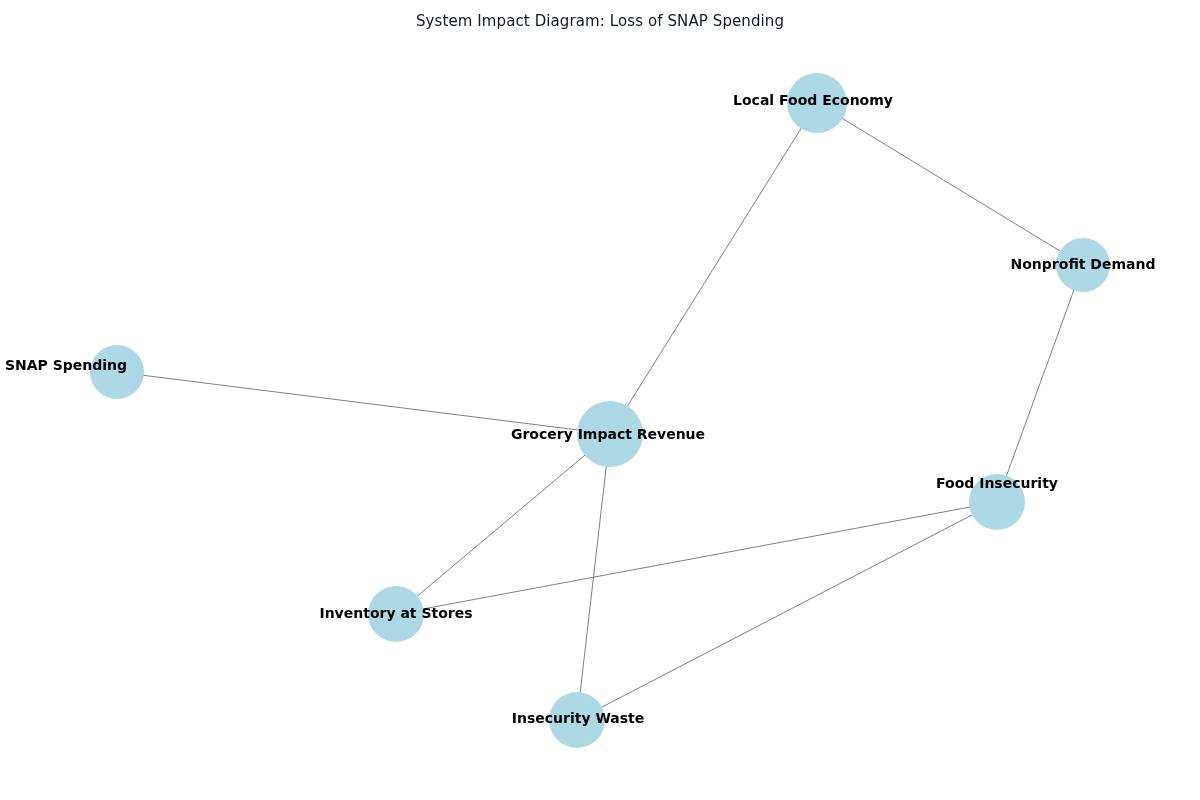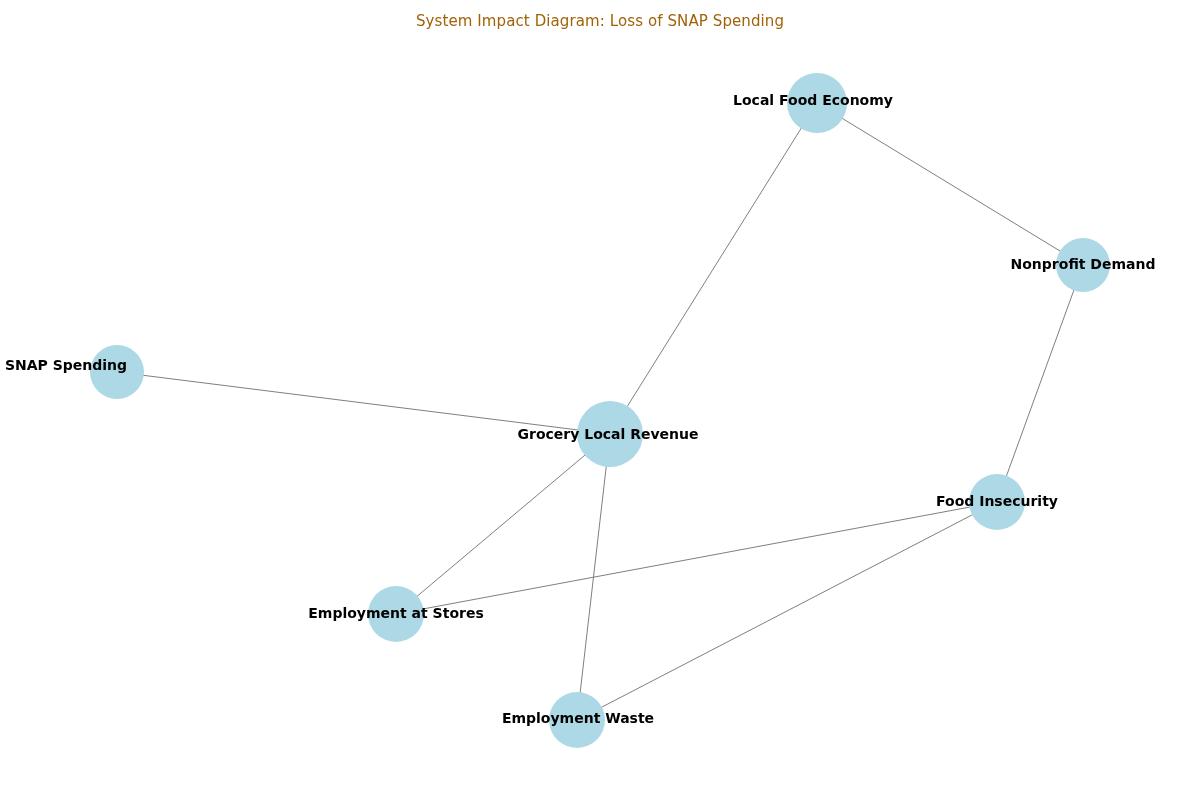--- a/index.html
+++ b/index.html
@@ -22,21 +22,21 @@
   }
   #chart-title {
     position: absolute;
     top: 12px;
     left: 0;
     width: 1200px;
     text-align: center;
     font-family: "DejaVu Sans", "Liberation Sans", sans-serif;
     font-size: 15px;
     font-weight: 400;
-    color: #a16207;
+    color: #0f172a;
     letter-spacing: 0.1px;
     white-space: nowrap;
   }
   #graph-canvas {
     position: absolute;
     top: 0;
     left: 0;
     width: 1200px;
     height: 800px;
   }
@@ -85,21 +85,21 @@
         <circle cx="817" cy="103" r="30" class="node-circle" fill="#add8e6"></circle>
         <circle cx="1083" cy="265" r="27" class="node-circle" fill="#add8e6"></circle>
         <circle cx="997" cy="502" r="28" class="node-circle" fill="#add8e6"></circle>
         <circle cx="396" cy="614" r="28" class="node-circle" fill="#add8e6"></circle>
         <circle cx="577" cy="720" r="28" class="node-circle" fill="#add8e6"></circle>
       </g>
   </svg>
 
   <div id="labels-layer">
       <div class="node-label" style="left: 66px; top: 365px; color: rgb(0, 0, 0);">SNAP Spending</div>
-      <div class="node-label" style="left: 608px; top: 434px; color: rgb(0, 0, 0);">Grocery Local Revenue</div>
+      <div class="node-label" style="left: 608px; top: 434px; color: rgb(0, 0, 0);">Grocery Impact Revenue</div>
       <div class="node-label" style="left: 813px; top: 100px; color: rgb(0, 0, 0);">Local Food Economy</div>
       <div class="node-label" style="left: 1083px; top: 264px; color: rgb(0, 0, 0);">Nonprofit Demand</div>
-      <div class="node-label" style="left: 997px; top: 501px; color: rgb(0, 0, 0);">Food Insecurity</div>
-      <div class="node-label" style="left: 396px; top: 613px; color: rgb(0, 0, 0);">Employment at Stores</div>
-      <div class="node-label" style="left: 578px; top: 718px; color: rgb(0, 0, 0);">Employment Waste</div>
+      <div class="node-label" style="left: 997px; top: 483px; color: rgb(0, 0, 0);">Food Insecurity</div>
+      <div class="node-label" style="left: 396px; top: 613px; color: rgb(0, 0, 0);">Inventory at Stores</div>
+      <div class="node-label" style="left: 578px; top: 718px; color: rgb(0, 0, 0);">Insecurity Waste</div>
     </div>
 
 </div>
 
 </body></html>

